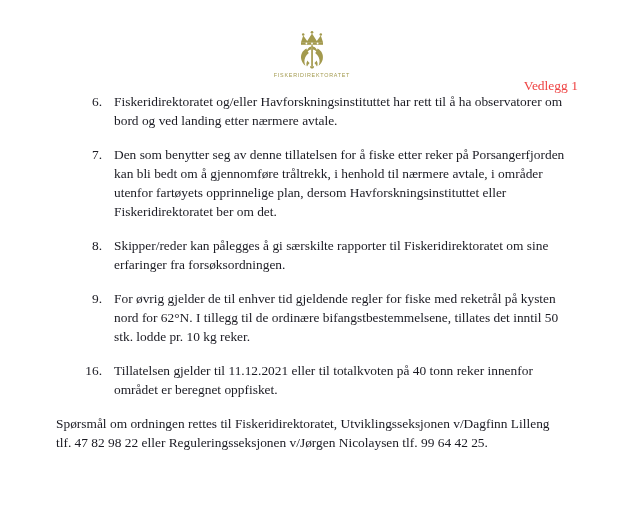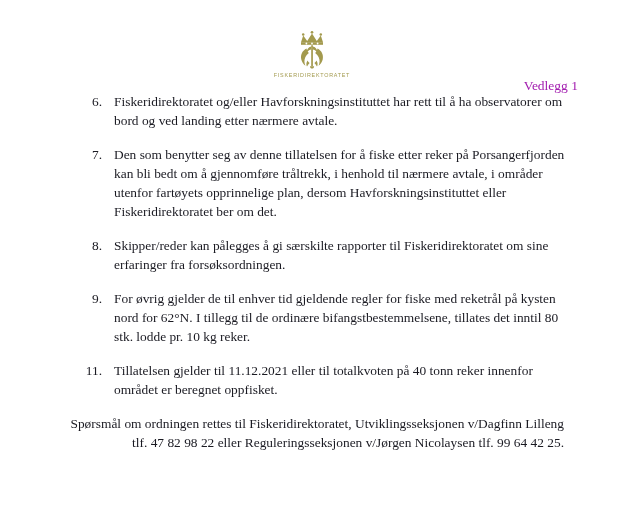--- a/index.html
+++ b/index.html
@@ -46,21 +46,21 @@
     white-space: nowrap;
     font-weight: 400;
   }
 
   
   .attachment-label {
     position: absolute;
     right: 46px;
     top: 78px;
     font-size: 13.5px;
-    color: #a21caf;
+    color: #ef4444;
     white-space: nowrap;
   }
 
   
   .body-area {
     position: absolute;
     left: 68px;
     top: 92px;
     width: 500px;
   }
@@ -88,26 +88,25 @@
     width: 34px;
     text-align: right;
     font-size: 13.4px;
   }
   .clause-text {
     display: block;
   }
 
   .closing-note {
     position: absolute;
-    left: 64px;
+    left: 56px;
     top: 414px;
     width: 500px;
     font-size: 13.4px;
     line-height: 1.45;
-    text-align: right;
   }
 </style>
 </head>
 <body>
 
 <div class="page">
 
   <div class="letterhead">
     <span class="crest-wrap">
       <svg class="crest" viewBox="0 0 46 40" xmlns="http://www.w3.org/2000/svg" aria-hidden="true">
@@ -153,24 +152,24 @@
       <li>
         <span class="clause-num">7.</span>
         <span class="clause-text">Den som benytter seg av denne tillatelsen for å fiske etter reker på Porsangerfjorden kan bli bedt om å gjennomføre tråltrekk, i henhold til nærmere avtale, i områder utenfor fartøyets opprinnelige plan, dersom Havforskningsinstituttet eller Fiskeridirektoratet ber om det.</span>
       </li>
       <li>
         <span class="clause-num">8.</span>
         <span class="clause-text">Skipper/reder kan pålegges å gi særskilte rapporter til Fiskeridirektoratet om sine erfaringer fra forsøksordningen.</span>
       </li>
       <li>
         <span class="clause-num">9.</span>
-        <span class="clause-text">For øvrig gjelder de til enhver tid gjeldende regler for fiske med reketrål på kysten nord for 62°N. I tillegg til de ordinære bifangstbestemmelsene, tillates det inntil 80 stk. lodde pr. 10 kg reker.</span>
+        <span class="clause-text">For øvrig gjelder de til enhver tid gjeldende regler for fiske med reketrål på kysten nord for 62°N. I tillegg til de ordinære bifangstbestemmelsene, tillates det inntil 50 stk. lodde pr. 10 kg reker.</span>
       </li>
       <li>
-        <span class="clause-num">11.</span>
+        <span class="clause-num">16.</span>
         <span class="clause-text">Tillatelsen gjelder til 11.12.2021 eller til totalkvoten på 40 tonn reker innenfor området er beregnet oppfisket.</span>
       </li>
     </ol>
   </div>
 
   <div class="closing-note">Spørsmål om ordningen rettes til Fiskeridirektoratet, Utviklingsseksjonen v/Dagfinn Lilleng tlf. 47 82 98 22 eller Reguleringsseksjonen v/Jørgen Nicolaysen tlf. 99 64 42 25.</div>
 
 </div>
 
 </body></html>

